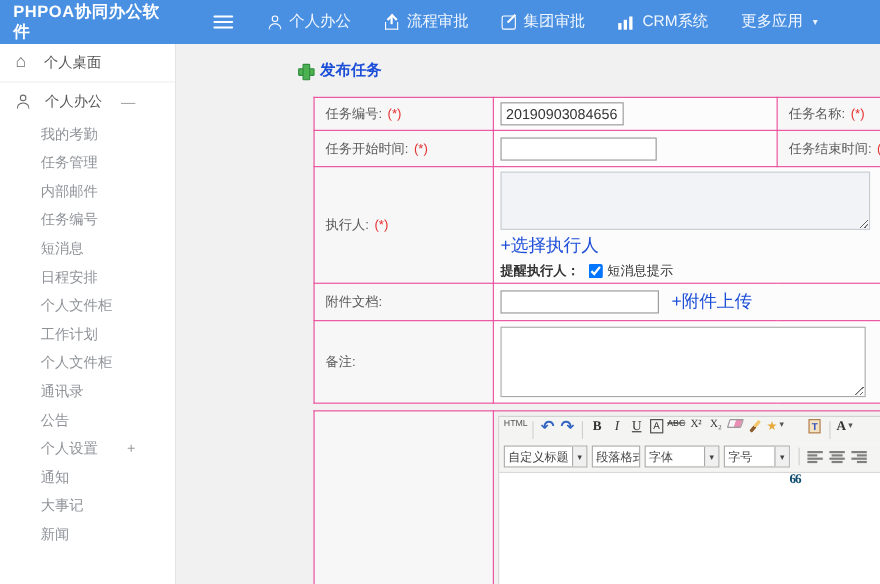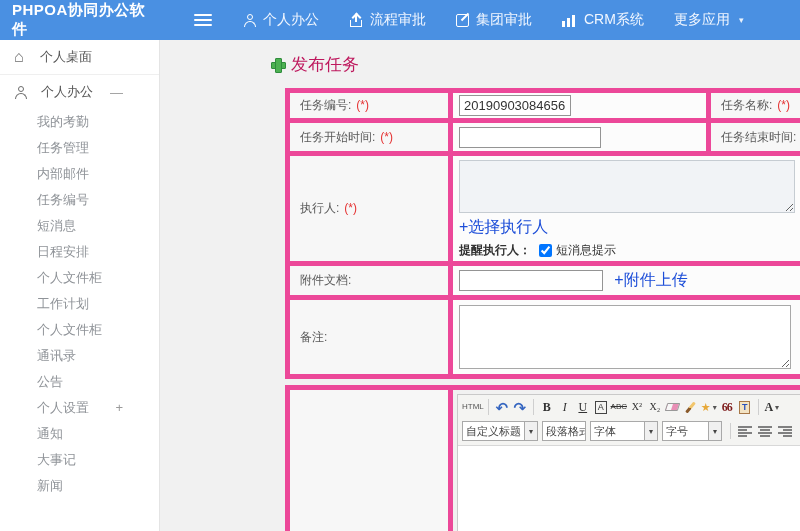--- a/index.html
+++ b/index.html
@@ -41,24 +41,24 @@
   .sb-person .bod { position:absolute; left:0; bottom:0; width:12px; height:6px; border:1.5px solid #6e6e6e; border-bottom:none; border-radius:6px 6px 0 0; }
   .sb-toggle { margin-left:auto; margin-right:22px; color:#9a9a9a; font-size:13px; }
 
   
   .content { position:absolute; top:40px; left:161px; width:639px; height:491px; background:#f1f1f1; overflow:hidden; }
   .formwrap { position:absolute; left:124px; top:14px; width:1100px; }
   .title-row { display:flex; align-items:center; height:20px; margin-bottom:14px; margin-left:-14px; }
   .plus-icon { position:relative; width:13px; height:13px; margin-right:7px; }
   .plus-icon::before { content:""; position:absolute; left:0; top:4px; width:13px; height:5px; background:#4cb151; border:1px solid #2f8c3c; border-radius:1px; }
   .plus-icon::after { content:""; position:absolute; left:4px; top:0; width:5px; height:13px; background:#4cb151; border:1px solid #2f8c3c; border-radius:1px; }
-  .page-title { font-size:17px; font-weight:normal; color:#be185d; }
+  .page-title { font-size:14px; font-weight:bold; color:#1d4ed8; }
 
   table.form-table { border-collapse:collapse; table-layout:fixed; width:1040px; font-size:12px; color:#5a5a5a; }
-  table.form-table td { border:5px solid #ec4899; }
+  table.form-table td { border:1px solid #ec4899; }
   td.lbl { background:#f7f7f7; padding-left:10px; white-space:nowrap; }
   td.fld { background:#fcfcfc; padding-left:6px; }
   .req { color:#e53333; margin-left:5px; }
   .inp { height:21px; border:1px solid #949494; background:#fff; font-size:13px; padding:0 4px; font-family:inherit; color:#333; }
   .w138{width:112px;} .w142{width:142px;} .w144{width:144px;}
   .lnk { color:#1d4ed8; font-size:16px; text-decoration:none; cursor:pointer; }
   .exec-area { padding:4px 0 2px 0; }
   .exec-ta { width:336px; height:53px; background:#f1f3f6; border:1px solid #c6ccd2; resize:both; display:block; }
   .exec-area .lnk { display:inline-block; margin:4px 0 2px 0; }
   .remind { font-size:12px; color:#333; display:flex; align-items:center; margin-top:2px; }
@@ -66,30 +66,30 @@
   .remind input { margin:0 4px 0 8px; }
   .remark-ta { width:332px; height:64px; background:#fff; border:1px solid #a8a8a8; resize:both; display:block; margin:5px 0; }
   .desc-table { margin-top:6px; }
   td.editor-cell { vertical-align:top; padding:4px; }
 
   
   .editor { width:740px; border:1px solid #c9c9c9; background:#fff; }
   .tb { display:flex; align-items:center; background:#f4f4f2; padding:2px 4px; }
   .tb.row2 { padding-bottom:4px; border-bottom:1px solid #d8d8d8; }
   .sep { width:1px; height:16px; background:#cfcfcf; margin:0 4px; flex:none; }
-  .tbtn { min-width:18px; height:20px; display:inline-flex; align-items:center; justify-content:center; color:#333; font-size:12px; border-radius:2px; cursor:pointer; flex:none; }
+  .tbtn { min-width:18px; height:20px; display:inline-flex; align-items:flex-start; justify-content:center; color:#333; font-size:12px; border-radius:2px; cursor:pointer; flex:none; }
   .tbtn .g { line-height:1; }
   .serif { font-family:"Liberation Serif","DejaVu Serif",serif; }
   .bold { font-weight:bold; } .italic { font-style:italic; } .underline .g { text-decoration:underline; }
   .boxed .g { border:1px solid #444; padding:1px 2px; font-size:9px; }
   .strike .g { text-decoration:line-through; font-size:8px; letter-spacing:0; }
   .tiny .g { font-size:10px; }
   .blue { color:#3465c0; font-size:15px; font-weight:bold; }
   .src .g { font-size:8px; color:#555; }
-  .quote .g { font-family:"Liberation Serif","DejaVu Serif",serif; font-weight:bold; color:#7f1d1d; font-size:12px; letter-spacing:-1px; }
+  .quote .g { font-family:"Liberation Serif","DejaVu Serif",serif; font-weight:bold; color:#0c4a6e; font-size:12px; letter-spacing:-1px;margin-top:48px; }
   .caret { font-size:8px; color:#555; margin-left:2px; }
   .er { width:13px; height:8px; background:linear-gradient(90deg,#f7f7f7 45%,#e98fb6 45%); border:1px solid #999; transform:skewX(-18deg); border-radius:1px; }
   .br { width:3px; height:13px; background:linear-gradient(#f2c66d 0 55%,#8a5a2b 55%); transform:rotate(40deg); border-radius:1px; }
   .wandg { color:#e7a93a; font-size:11px; }
   .pasteic { width:11px; height:13px; border:1px solid #a87848; background:#f3e3c3; color:#2a52be; font-size:9px; display:inline-flex; align-items:center; justify-content:center; font-weight:bold; }
   .selwrap { display:flex; align-items:center; }
   .sel { display:inline-flex; align-items:center; height:20px; border:1px solid #a9a9a9; background:#fff; margin-right:4px; font-size:11px; color:#444; overflow:hidden; cursor:pointer; flex:none; }
   .sel .txt { padding:0 3px; white-space:nowrap; flex:1; }
   .sel .sc { width:13px; align-self:stretch; border-left:1px solid #a9a9a9; display:flex; align-items:center; justify-content:center; font-size:8px; color:#444; background:#f0f0f0; }
   .sel:nth-child(1){width:76px;} .sel:nth-child(2){width:44px;} .sel:nth-child(3){width:68px;} .sel:nth-child(4){width:60px;}

